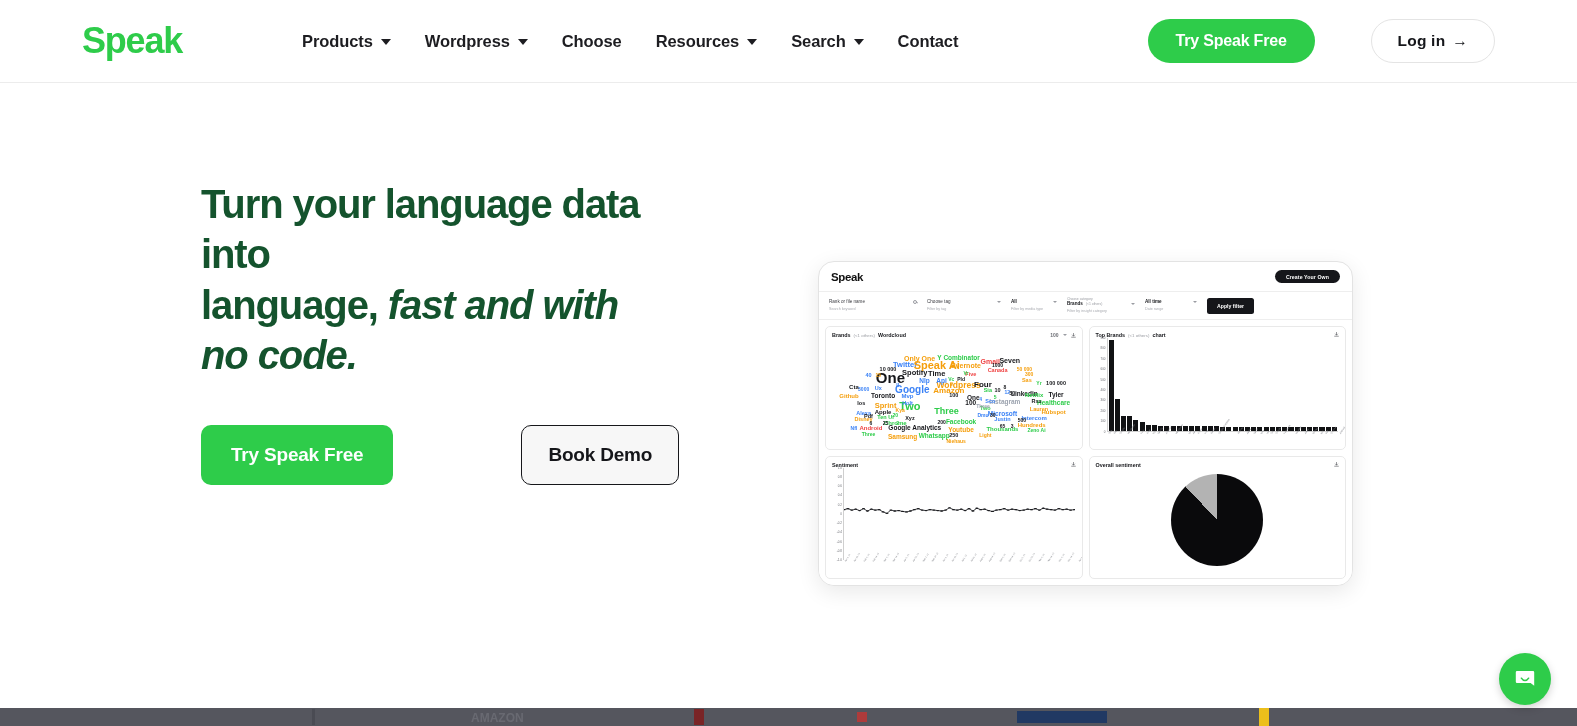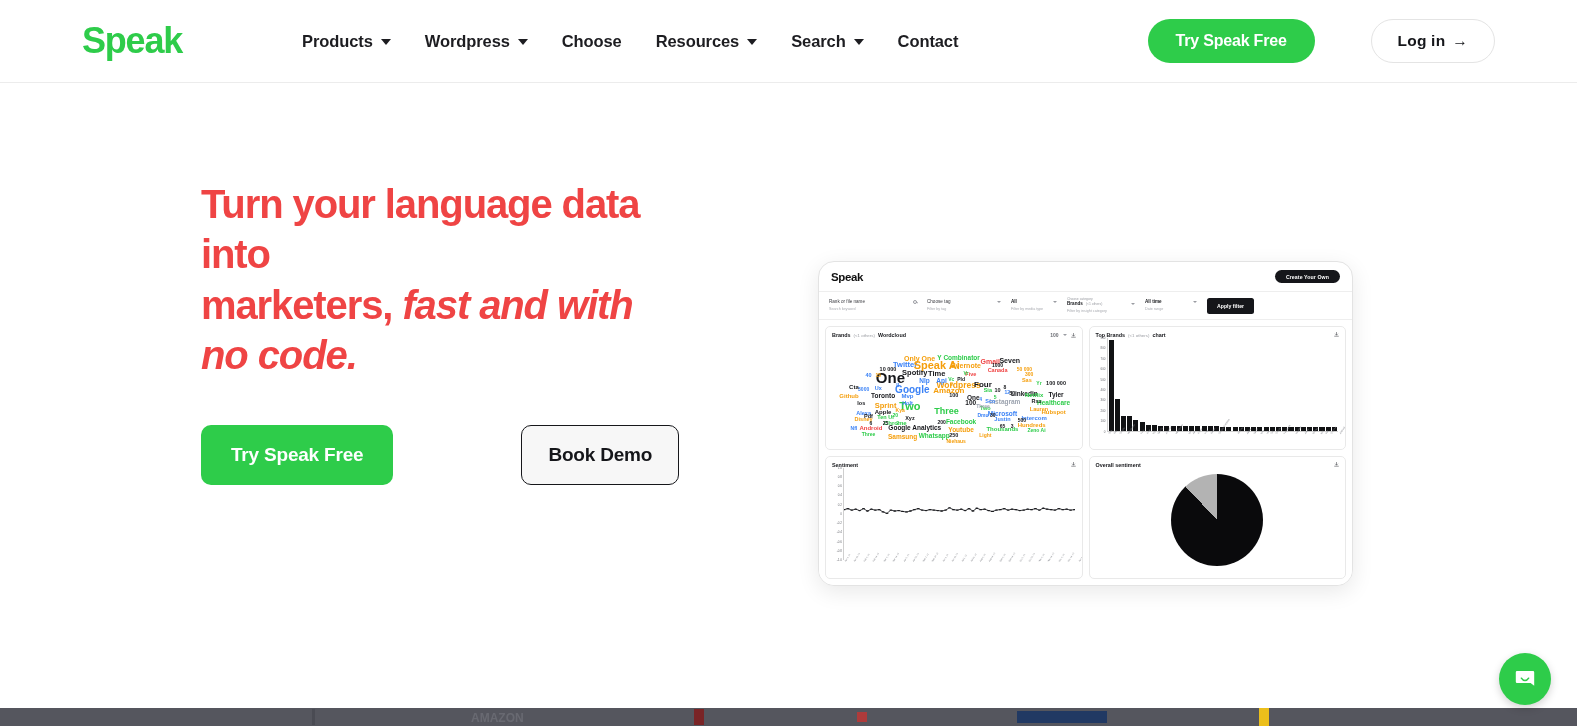--- a/index.html
+++ b/index.html
@@ -99,21 +99,21 @@
     padding:96px 0 0 0;
     background:#ffffff;
     position:relative;
   }
   .hero-left { width:640px; padding-left:201px; }
   .hero-title {
     font-size:40px;
     font-weight:800;
     line-height:1.26;
     letter-spacing:-1.1px;
-    color:#ef4444;
+    color:#14532d;
     max-width:580px;
   }
   .hero-title .ital { font-style:italic; }
   .hero-sub {
     margin-top:26px;
     font-size:17.5px;
     line-height:1.52;
     color:#2b2d33;
     max-width:560px;
     letter-spacing:-0.1px;
@@ -468,21 +468,21 @@
         <span>Log in</span>
         <span>→</span>
       </button>
     </div>
   </header>
 
   <section class="hero">
     <div class="hero-left">
       <h1 class="hero-title">
         <span>Turn your language data into</span><br>
-        <span>marketers,</span>
+        <span>language,</span>
         <span class="ital">fast and with no code.</span>
       </h1>
       <div class="hero-cta">
         <button class="btn-try-hero">Try Speak Free</button>
         <button class="btn-demo">Book Demo</button>
       </div>
     </div>
 
     <div class="hero-right">
       <div class="dash">

